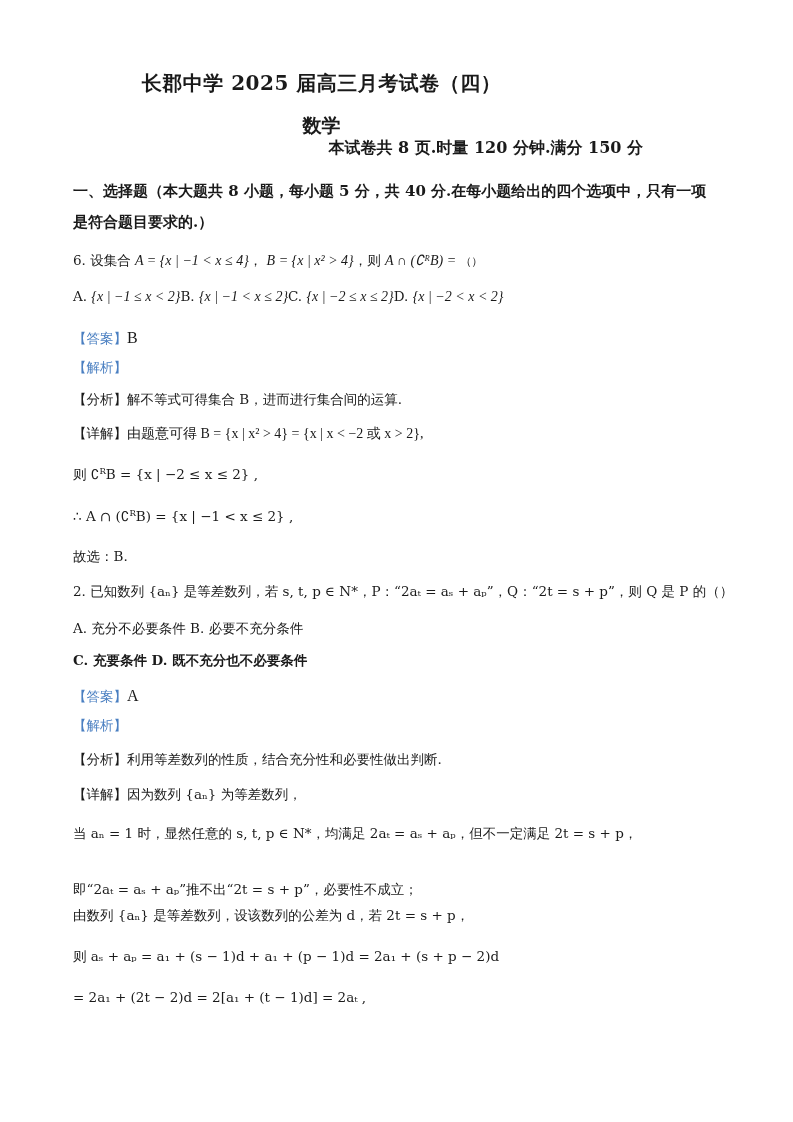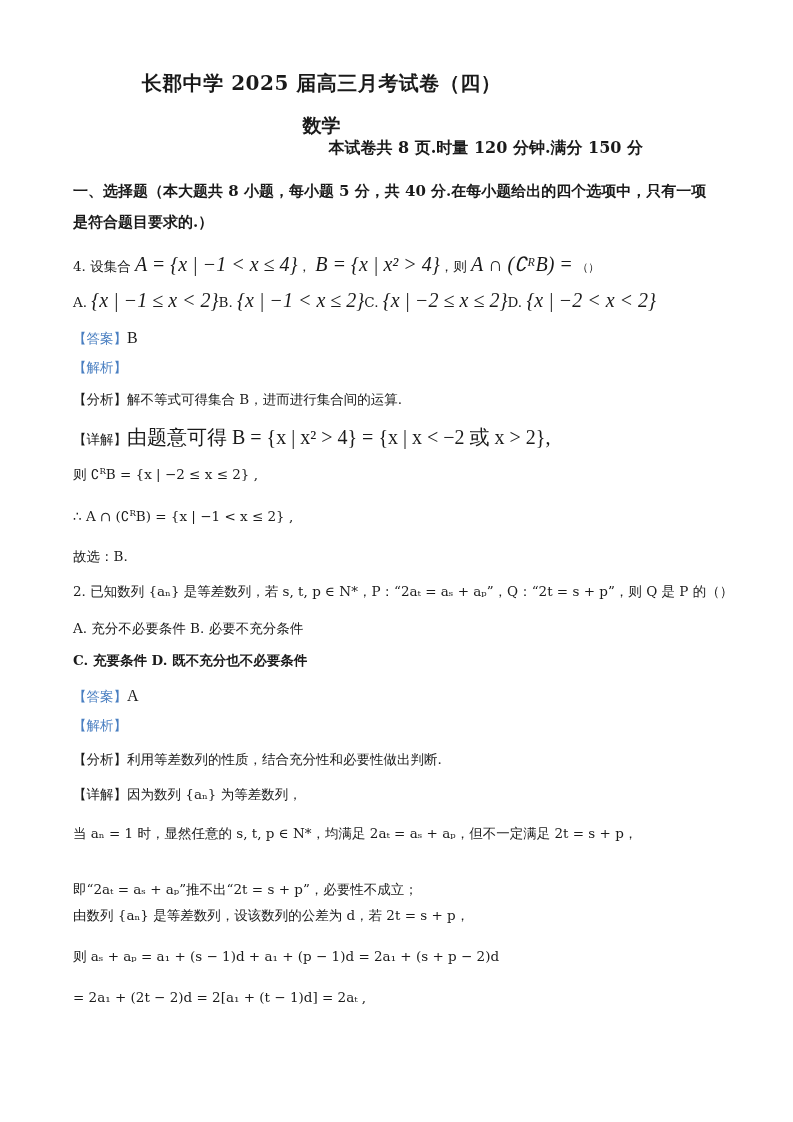--- a/index.html
+++ b/index.html
@@ -6,21 +6,21 @@
   body { width:793px; height:1122px; position:relative; overflow:hidden;
          font-family:"DejaVu Serif","Liberation Serif",serif; color:#1a1a1a; }
   .page { position:absolute; left:0; top:0; width:793px; height:1122px; }
   .title { position:absolute; left:0; width:643px; text-align:center; font-weight:bold; }
   #t1 { top:70px; font-size:20px; letter-spacing:0.5px; }
   #t2 { top:113px; font-size:19px; }
   #t3 { top:138px; font-size:16px;text-align:right; }
   .line { position:absolute; left:73px; font-size:13.5px; white-space:nowrap; line-height:1.2; }
   .bold { font-weight:bold; font-size:15px; }
   .blue { color:#4a7fc1; }
-  .math { font-family:"Liberation Serif","DejaVu Serif",serif; font-style:italic; font-size:20px; }
+  .math { font-family:"Liberation Serif","DejaVu Serif",serif; font-style:italic; font-size:14px; }
   .m-up { font-family:"Liberation Serif","DejaVu Serif",serif; font-size:16px; }
   .small { font-size:11px; }
   .wm { position:absolute; color:#d9d9d9; font-family:"DejaVu Sans","Liberation Sans",sans-serif; font-weight:bold; pointer-events:none; white-space:nowrap; }
   #wm1 { left:218px; top:468px; font-size:86px; letter-spacing:22px; color:rgba(190,190,190,0.45); }
   #wm2 { left:232px; top:565px; font-size:24px; letter-spacing:1px; color:rgba(170,170,170,0.45); }
   #wm3 { left:312px; top:604px; font-size:26px; letter-spacing:2px; color:rgba(170,170,170,0.45); }
   .content { position:relative; z-index:2; }
 </style>
 </head>
 <body>
@@ -30,21 +30,21 @@
 
   <div class="content">
     <div class="title" id="t1">长郡中学 2025 届高三月考试卷（四）</div>
     <div class="title" id="t2">数学</div>
     <div class="title" id="t3">本试卷共 8 页.时量 120 分钟.满分 150 分</div>
 
     <div class="line bold" style="top:182px;">一、选择题（本大题共 8 小题，每小题 5 分，共 40 分.在每小题给出的四个选项中，只有一项</div>
     <div class="line bold" style="top:213px;">是符合题目要求的.）</div>
 
     <div class="line" style="top:252px;">
-      <span>4. 设集合</span>
+      <span>6. 设集合</span>
       <span class="math">A = {x | −1 &lt; x ≤ 4}</span><span>，</span>
       <span class="math">B = {x | x² &gt; 4}</span><span>，则</span>
       <span class="math">A ∩ (∁ᴿB) =</span>
       <span class="small">（）</span>
     </div>
     <div class="line" style="top:288px;">
       <span><span>A.</span>&nbsp;<span class="math">{x | −1 ≤ x &lt; 2}</span></span><span><span>B.</span>&nbsp;<span class="math">{x | −1 &lt; x ≤ 2}</span></span><span><span>C.</span>&nbsp;<span class="math">{x | −2 ≤ x ≤ 2}</span></span><span><span>D.</span>&nbsp;<span class="math">{x | −2 &lt; x &lt; 2}</span></span>
     </div>
 
     <div class="line" style="top:328px;">

